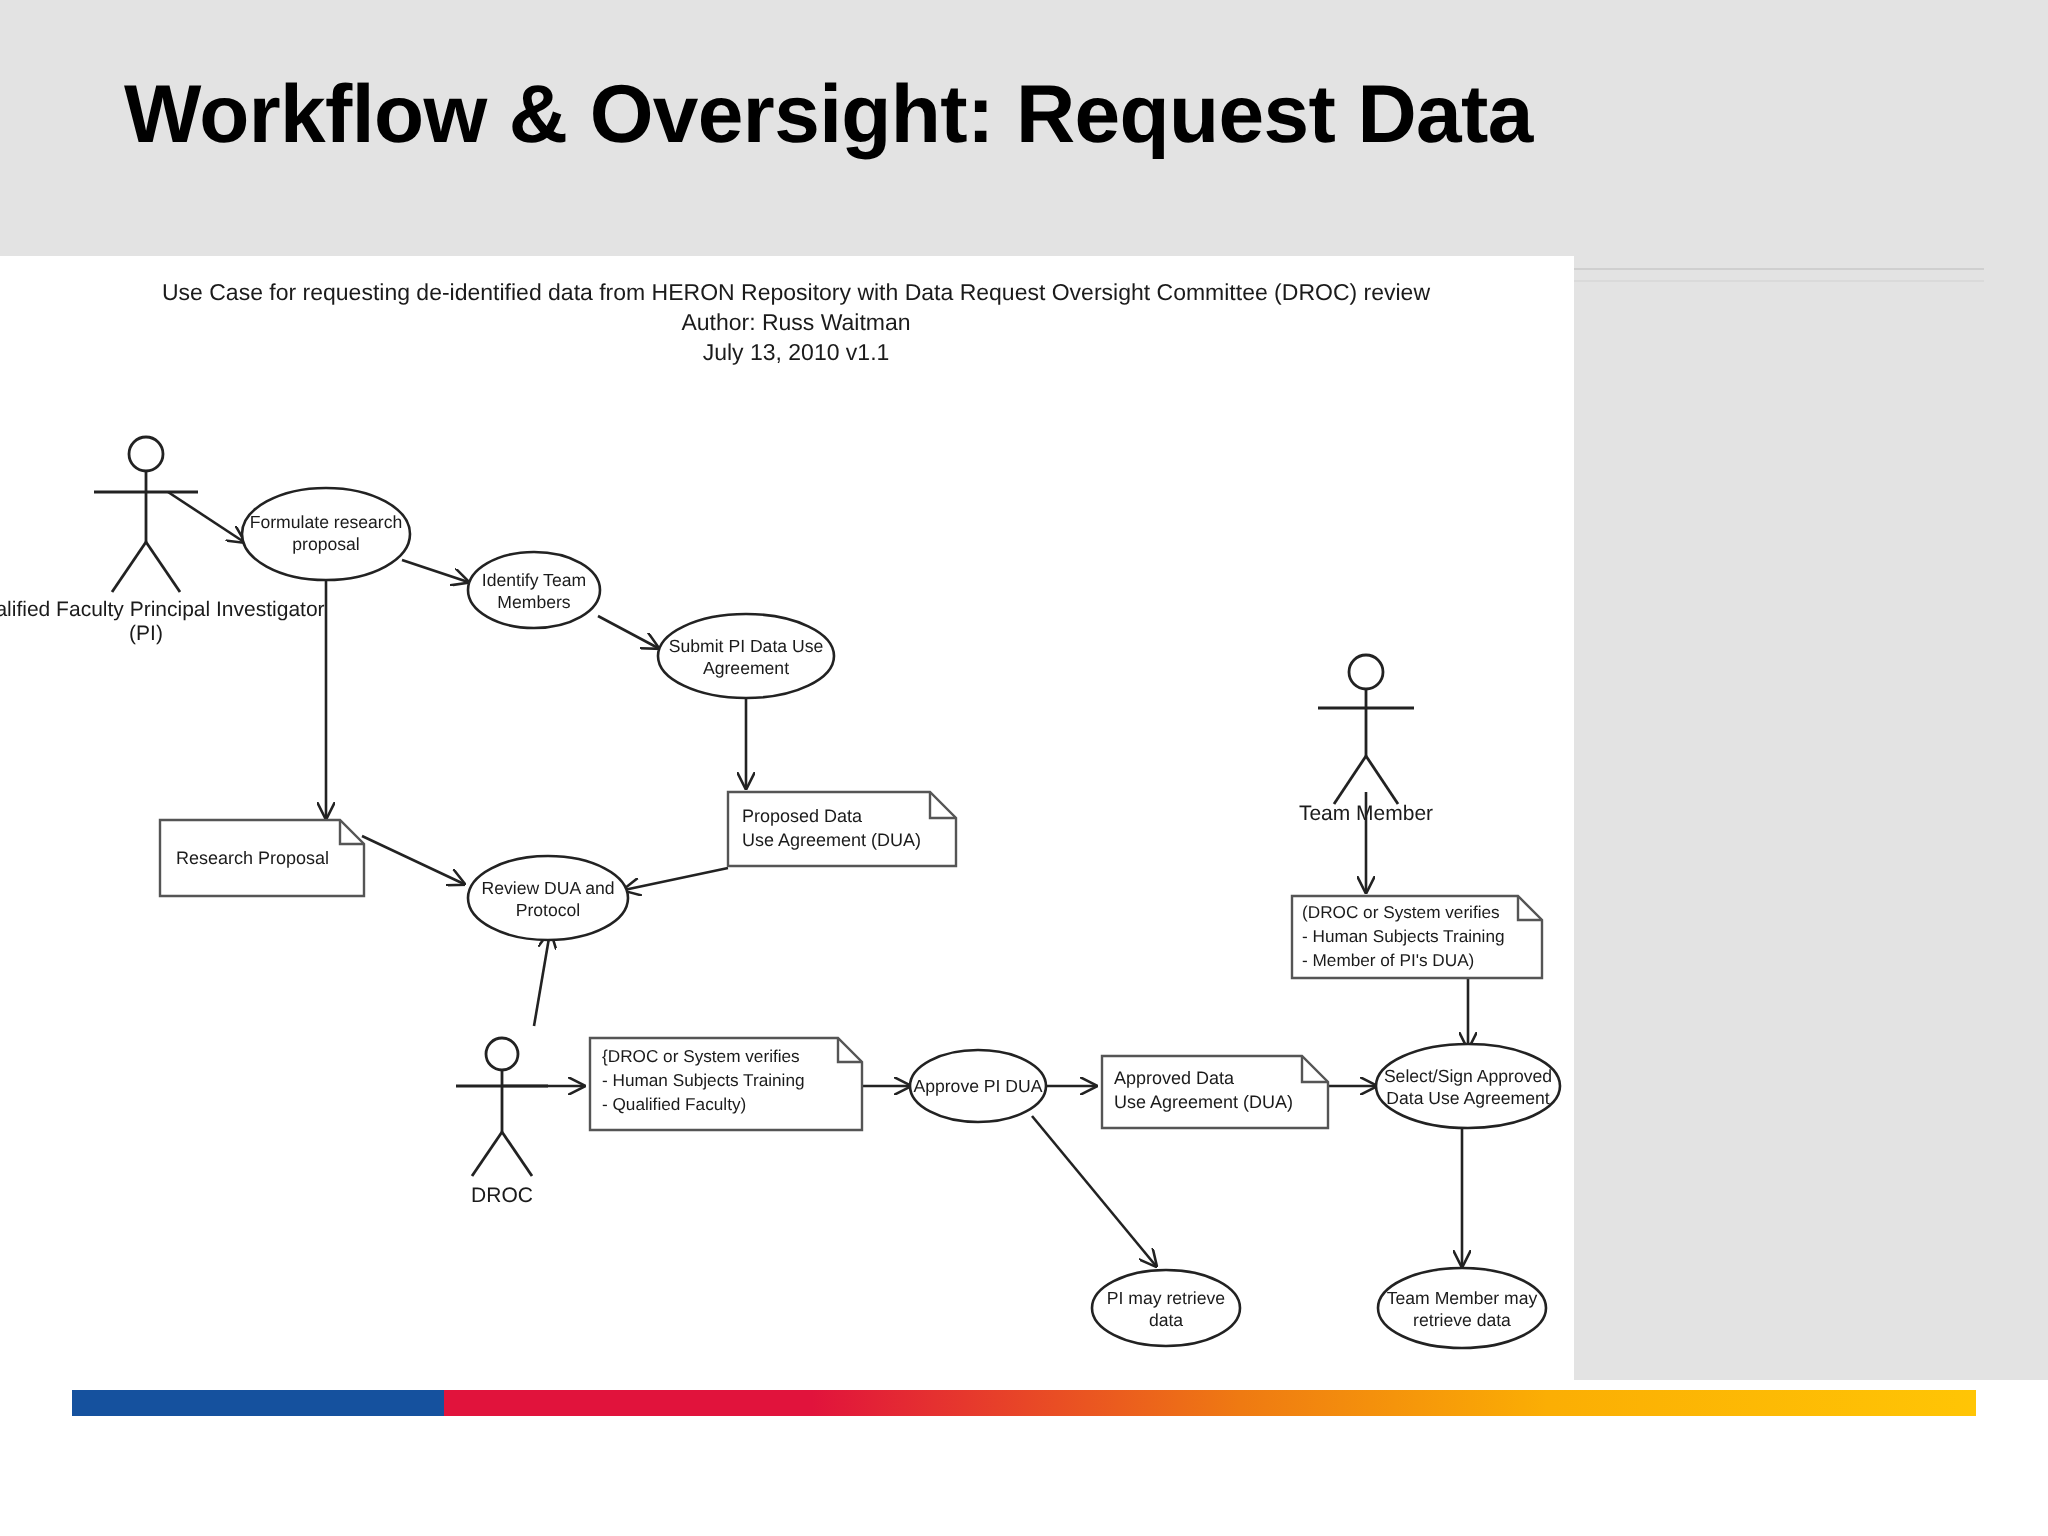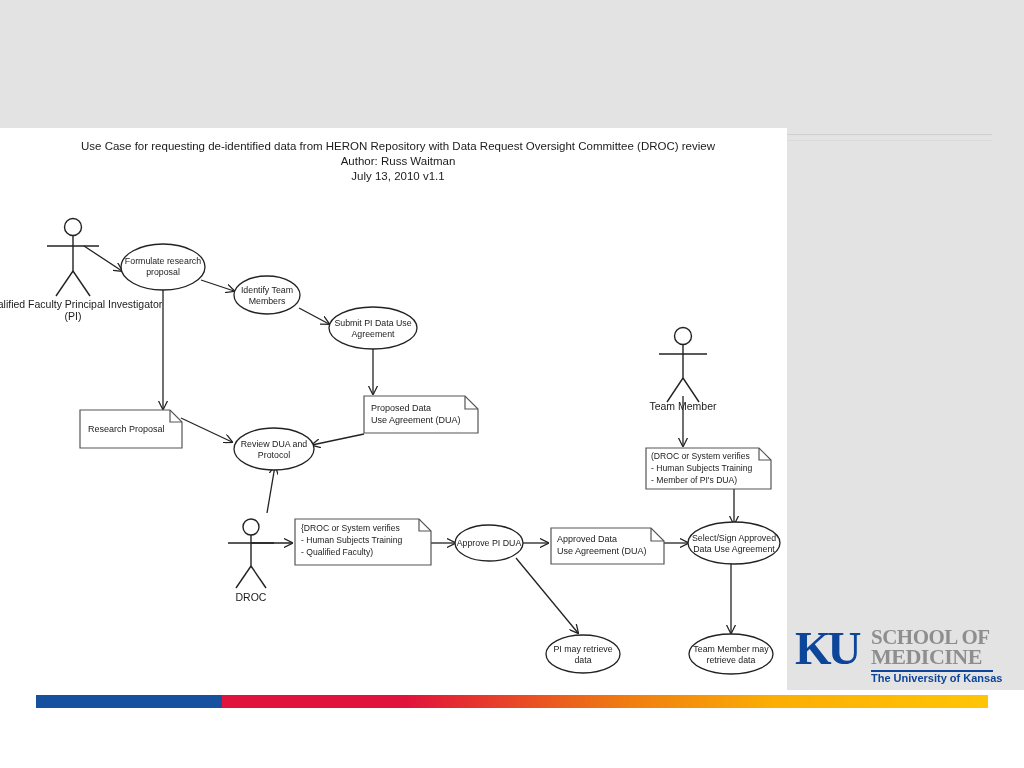--- a/index.html
+++ b/index.html
@@ -154,20 +154,21 @@
     width: 766px; height: 13px;
     background: linear-gradient(to right, #e1133c 0%, #e1133c 24%, #ef7a12 52%, #fbae04 72%, #ffc505 100%);
   }
 </style>
 </head>
 <body>
 
 <div id="slide">
 
   <div id="header-band"></div>
+  <div id="page-title">Workflow &amp; Oversight: Request Data</div>
 
   <div id="body-field"></div>
   <div id="body-white-left"></div>
   <div id="content-rule"></div>
   <div id="content-rule2"></div>
   <div id="body-white-bottom"></div>
 
   <svg id="diagram" viewBox="0 0 800 562">
     <defs>
       <marker id="arrow" viewBox="0 0 10 10" refX="9" refY="5" markerWidth="7" markerHeight="7" orient="auto-start-reverse">
@@ -319,26 +320,19 @@
 
     <g>
       <path d="M 646 320 L 759 320 L 771 332 L 771 361 L 646 361 Z" fill="#ffffff" stroke="#555" stroke-width="1.2"></path>
       <path d="M 759 320 L 759 332 L 771 332" fill="none" stroke="#555" stroke-width="1.2"></path>
       <text x="651" y="331" font-size="8.6">(DROC or System verifies</text>
       <text x="651" y="343" font-size="8.6">- Human Subjects Training</text>
       <text x="651" y="355" font-size="8.6">- Member of PI's DUA)</text>
     </g>
   </svg>
 
-  <div id="ku-logo">
-    <div class="ku-mark">KU</div>
-    <div class="ku-school">SCHOOL OF</div>
-    <div class="ku-medicine">MEDICINE</div>
-    <div class="ku-rule"></div>
-    <div class="ku-tagline">The University of Kansas</div>
-  </div>
 
   <div id="bottom-bar">
     <div id="bar-blue"></div>
     <div id="bar-gradient"></div>
   </div>
 
 </div>
 
 </body></html>

